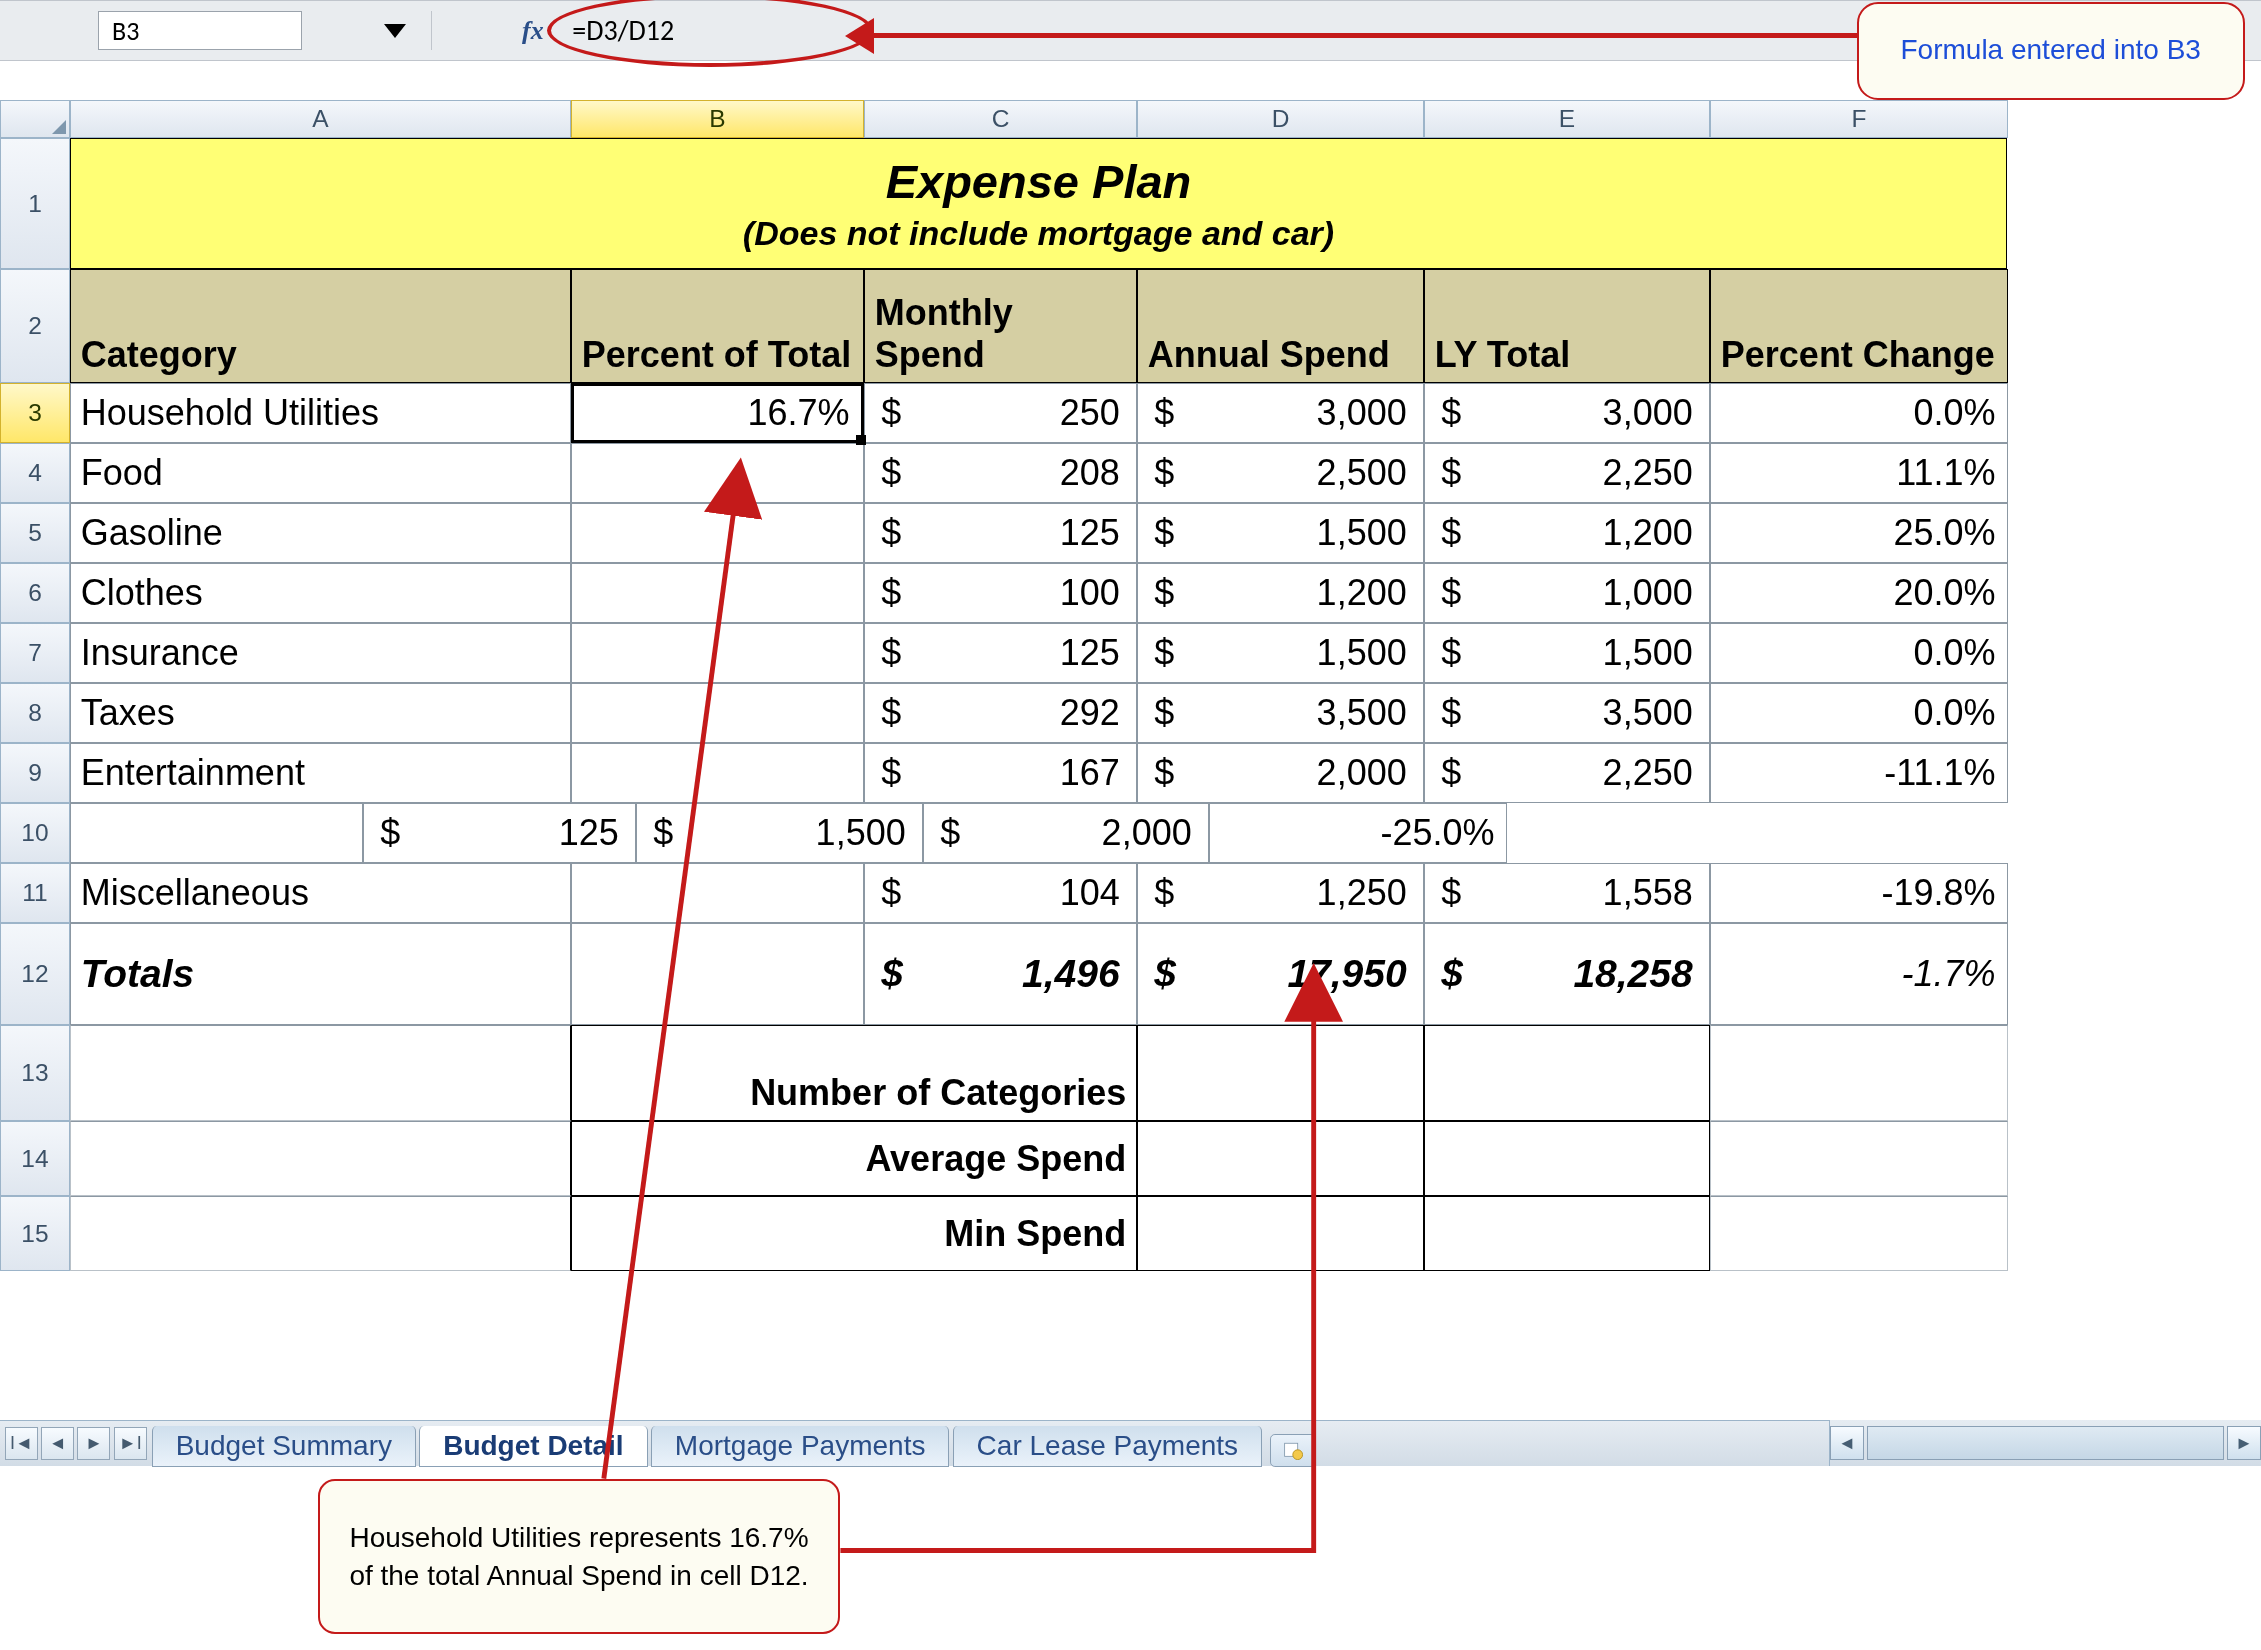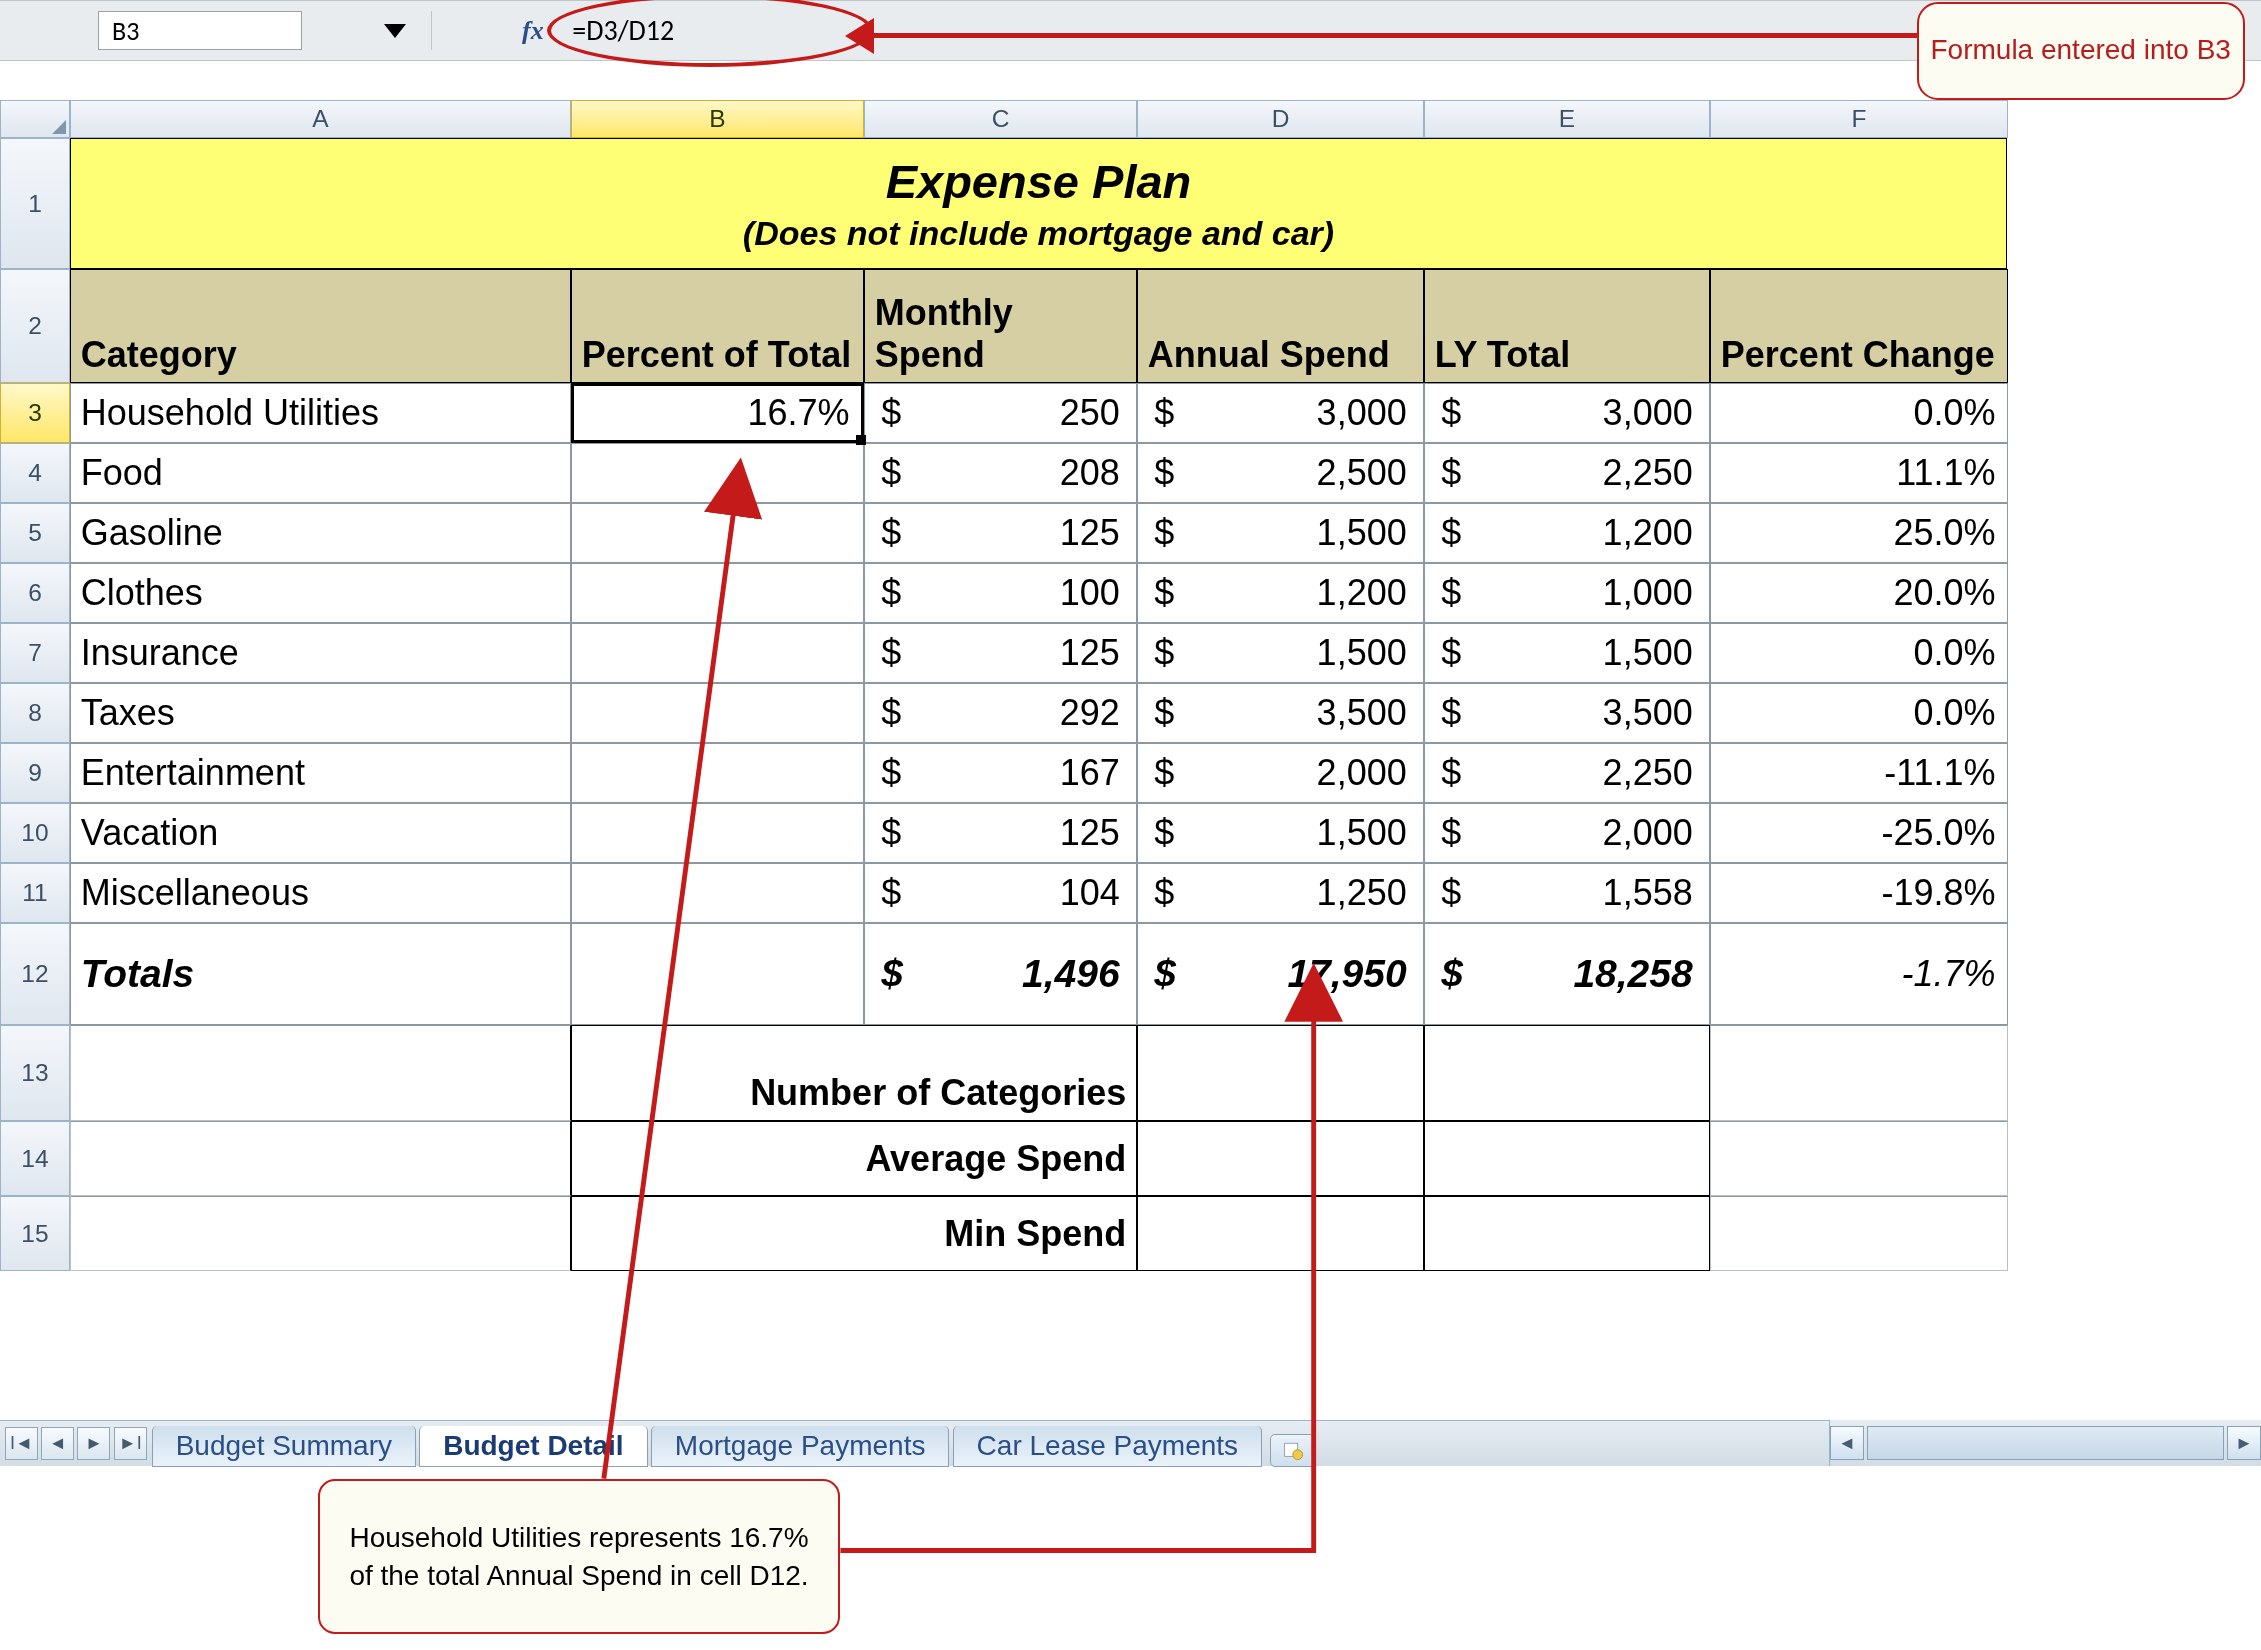--- a/index.html
+++ b/index.html
@@ -11,21 +11,21 @@
   .name-dd { width: 0; height: 0; border-left: 11.4px solid transparent; border-right: 11.4px solid transparent; border-top: 14.7px solid #000; margin-left: 82px; }
   .name-sep { width: 1.6px; height: 39px; background: #c0c5cc; margin-left: 24.5px; }
   .fx-box { margin-left: 90px; width: 1714px; height: 39px; display: flex; align-items: center; font-size: 26px; }
   .fx-label { font-style: italic; font-family: "Times New Roman", serif; font-size: 26px; color: #2a4e88; margin-right: 28.6px; font-weight: bold; }
   .fx-text { font-family: Calibri, Arial, sans-serif; font-size: 28px; }
 
   
   .fx-ellipse { position: absolute; left: 547px; top: -6.5px; width: 326px; height: 73px; border: 4.1px solid #c41a1a; border-radius: 50%/50%; pointer-events: none; }
 
   
-  .callout-tr { position: absolute; right: 16.3px; top: 1.6px; width: 328px; height: 98px; background: #fdfcf2; border: 2.4px solid #c41a1a; border-radius: 21px; display: flex; align-items: center; justify-content: center; text-align: center; font-size: 28px; color: #b91c1c; line-height: 1.3; z-index: 40; }
+  .callout-tr { position: absolute; right: 16.3px; top: 1.6px; width: 388px; height: 98px; background: #fdfcf2; border: 2.4px solid #c41a1a; border-radius: 21px; display: flex; align-items: center; justify-content: center; text-align: center; font-size: 28px; color: #1d4ed8; line-height: 1.3; z-index: 40; }
   .callout-tr-line { position: absolute; top: 33px; left: 869px; width: 1053px; height: 4.9px; background: #c41a1a; z-index: 30; }
   .callout-tr-arrow { position: absolute; top: 18px; left: 845px; width: 0; height: 0; border-top: 18px solid transparent; border-bottom: 18px solid transparent; border-right: 29px solid #c41a1a; z-index: 31; }
 
   
   .grid-wrap { position: absolute; left: 0; top: 100px; width: 2261px; }
 
   
   .colhdrs { display: flex; height: 38px; }
   .corner { width: 70px; height: 38px; background: linear-gradient(#f4f7fb,#dfe6ef); border: 0.8px solid #9cb4c9; position: relative; }
   .corner::after { content: ""; position: absolute; right: 3.3px; bottom: 3.3px; border-left: 14.7px solid transparent; border-bottom: 14.7px solid #7e97ad; }
@@ -382,23 +382,20 @@
             <span>2,250</span>
           </div>
         </div>
         <div class="cell wF r3 pct">
           <span>-11.1%</span>
         </div>
       </div>
       <div class="row">
         <div class="rhdr r3">
           <span>10</span>
-        </div>
-        <div class="cell wA r3">
-          <span>Vacation</span>
         </div>
         <div class="cell wB r3 pct">
           <span></span>
         </div>
         <div class="cell wC r3">
           <div class="money">
             <span>$</span>
             <span>125</span>
           </div>
         </div>

